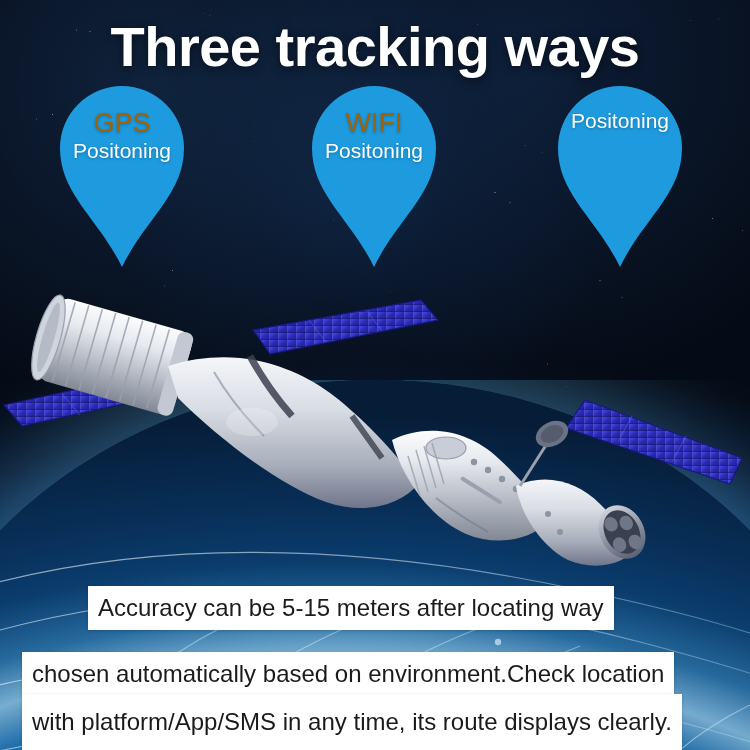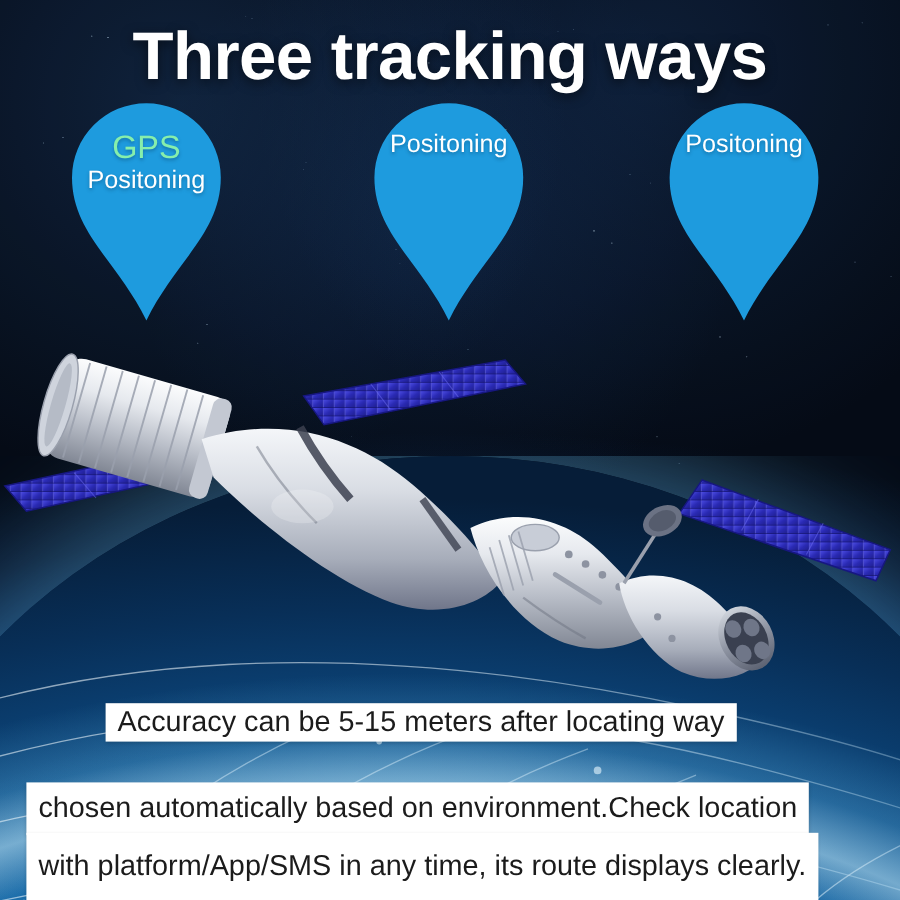--- a/index.html
+++ b/index.html
@@ -101,21 +101,21 @@
     width:128px;height:190px;
     display:flex;flex-direction:column;
     align-items:center;justify-content:flex-start;
     padding-top:30px;
   }
   .pin .shape{
     position:absolute;left:0;top:0;width:128px;height:190px;
   }
   .pin .labels{position:relative;z-index:2;text-align:center;line-height:1.12;}
   .pin .big{
-    display:block;color:#86efac;font-size:27px;font-weight:normal;
+    display:block;color:#a16207;font-size:27px;font-weight:normal;
     text-shadow:0 1px 3px rgba(0,40,70,.35);
   }
   .pin .small{
     display:block;color:#ffffff;font-size:21px;font-weight:normal;margin-top:1px;
     text-shadow:0 1px 3px rgba(0,40,70,.35);
   }
   #pin-gps{left:58px;}
   #pin-wifi{left:310px;}
   #pin-lbs{left:556px;}
 
@@ -126,21 +126,21 @@
   .band{
     position:absolute;
     background:#ffffff;
     color:#1b1b1b;
     font-size:24px;
     line-height:1;
     display:flex;align-items:center;
     white-space:nowrap;
     box-shadow:0 1px 3px rgba(0,0,0,.18);
   }
-  #band1{left:88px;top:586px;height:32px;padding:16px 10px;}
+  #band1{left:88px;top:586px;height:44px;padding:16px 10px;}
   #band2{left:22px;top:624px;height:44px;padding:0 10px;margin-top:28px;}
   #band3{left:22px;top:694px;height:56px;padding:0 10px;}
 </style>
 </head>
 <body>
 
 <div id="poster">
 
   <div class="space"></div>
   <div class="stars"></div>
@@ -328,20 +328,21 @@
         <span class="big">GPS</span>
         <span class="small">Positoning</span>
       </div>
     </div>
 
     <div class="pin" id="pin-wifi">
       <svg class="shape" viewBox="0 0 128 190">
         <path d="M64 189 C 40 140, 2 116, 2 70 A 62 62 0 1 1 126 70 C 126 116, 88 140, 64 189 Z" fill="#1e9bde"></path>
       </svg>
       <div class="labels">
+        <span class="big">WIFI</span>
         <span class="small">Positoning</span>
       </div>
     </div>
 
     <div class="pin" id="pin-lbs">
       <svg class="shape" viewBox="0 0 128 190">
         <path d="M64 189 C 40 140, 2 116, 2 70 A 62 62 0 1 1 126 70 C 126 116, 88 140, 64 189 Z" fill="#1e9bde"></path>
       </svg>
       <div class="labels">
         <span class="small">Positoning</span>

